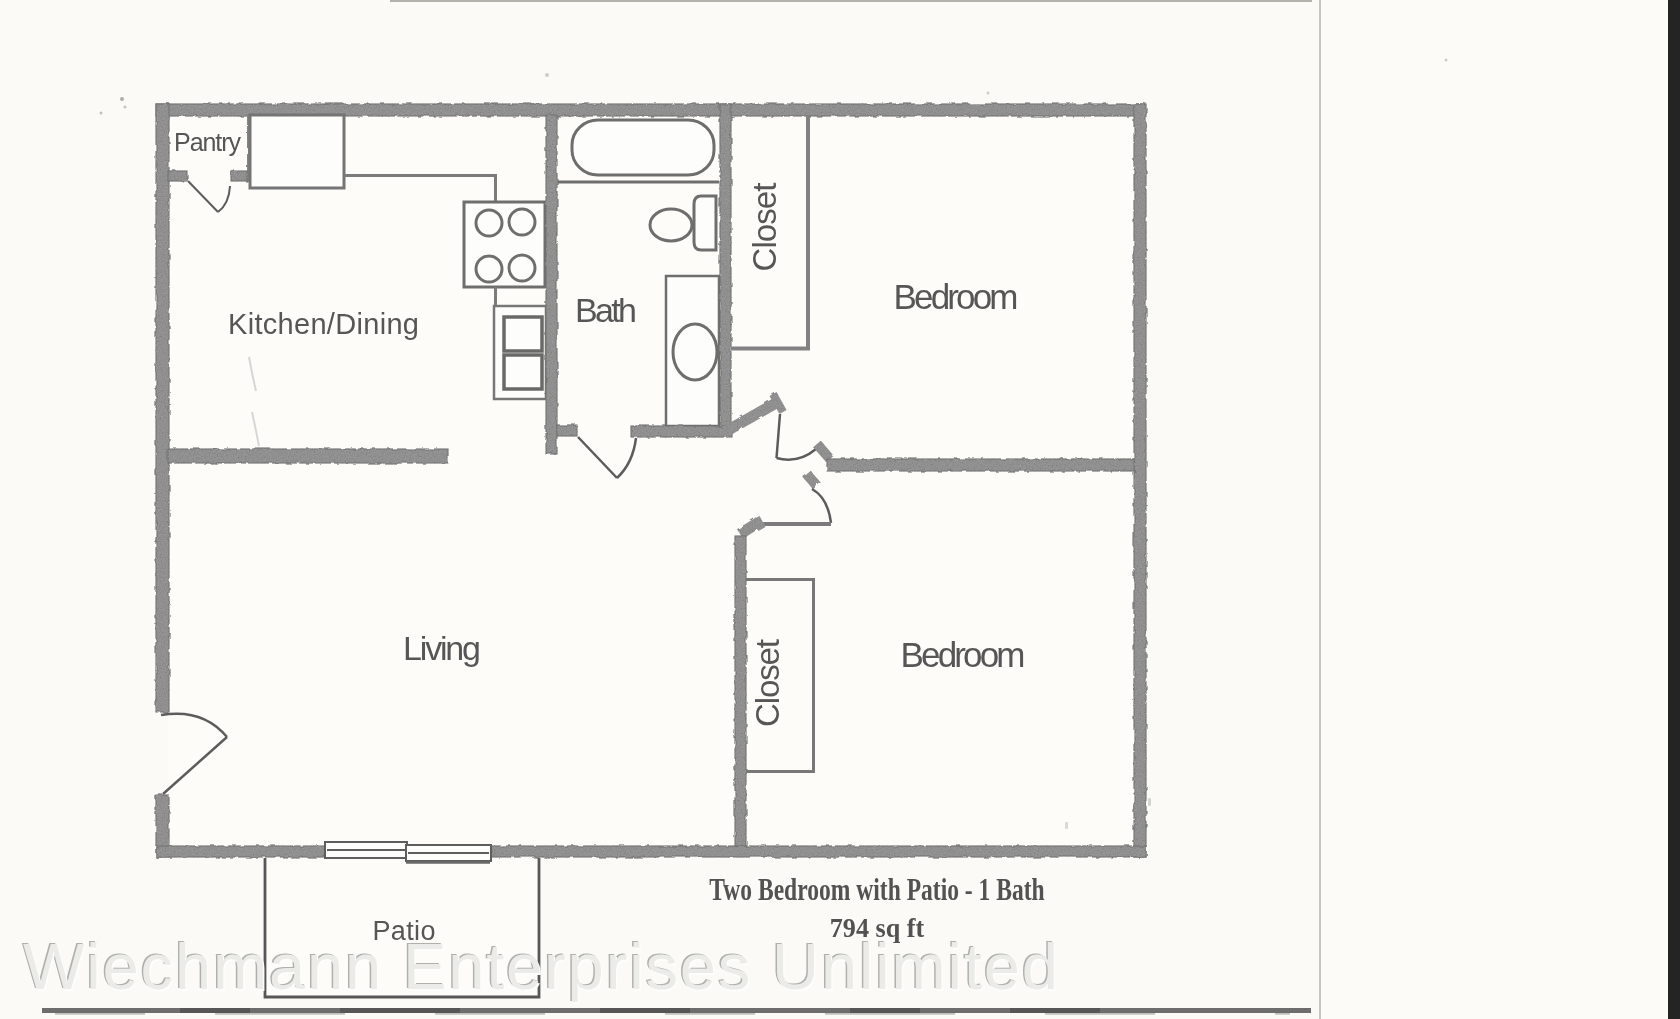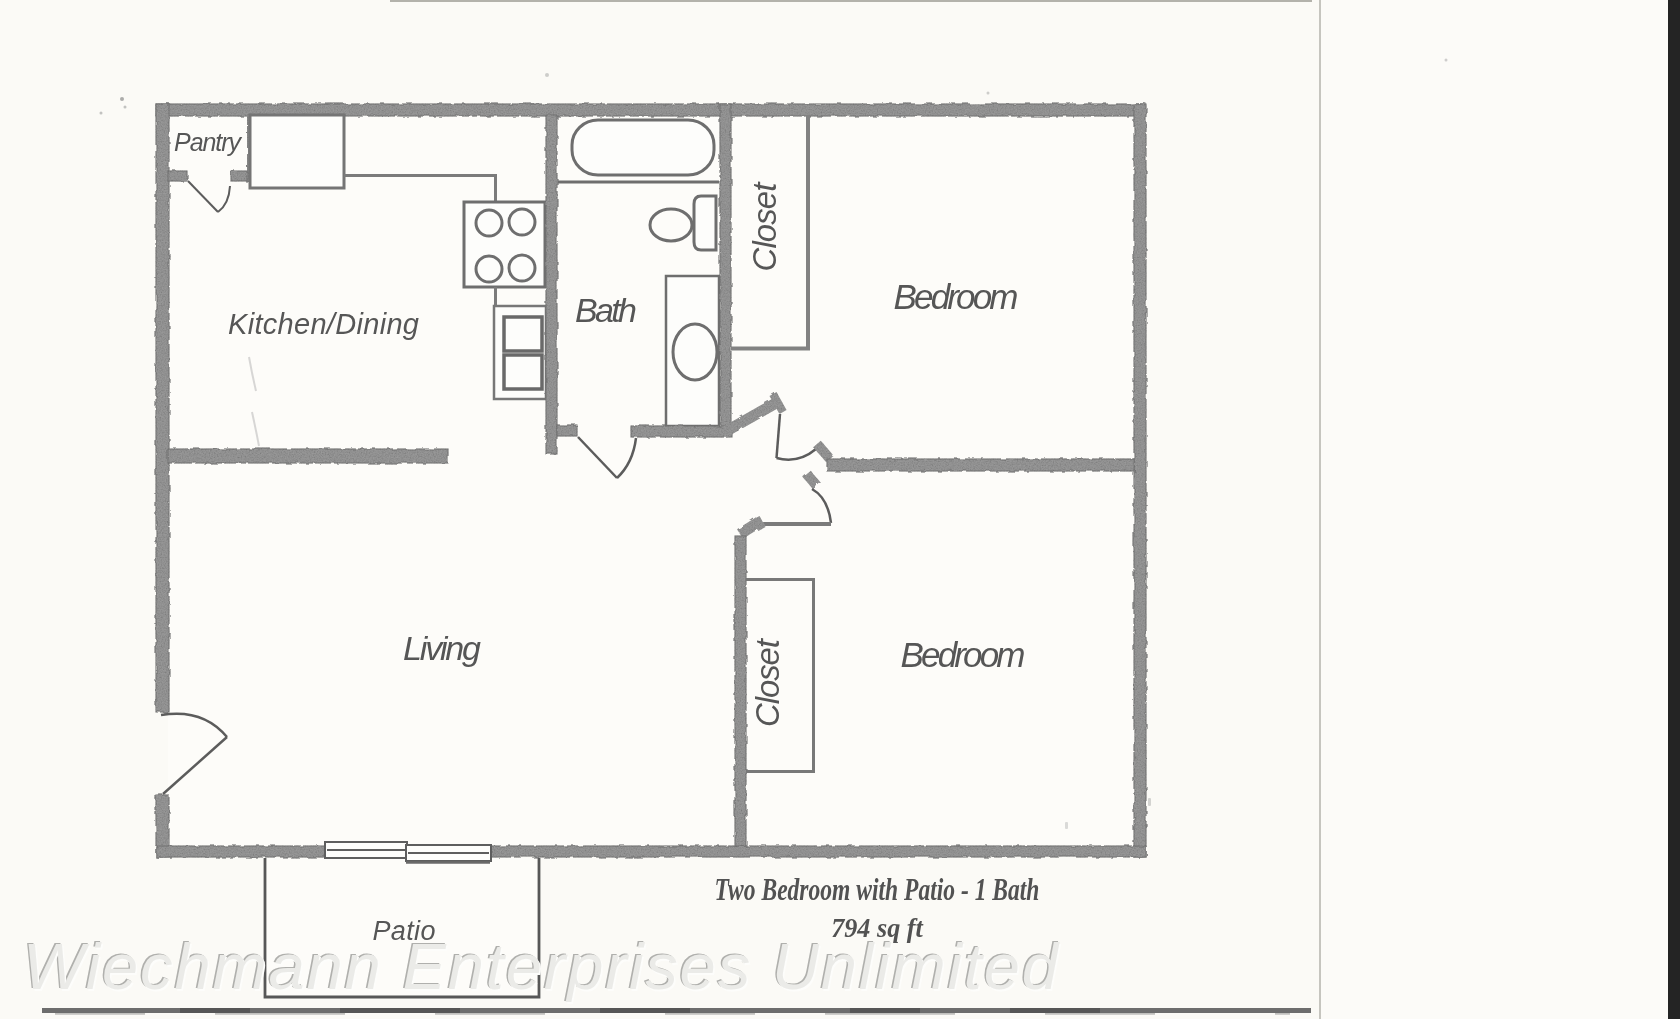--- a/index.html
+++ b/index.html
@@ -1,18 +1,18 @@
 <!DOCTYPE html>
 <html><head>
 <meta charset="utf-8">
 <style>
   html,body{margin:0;padding:0;}
   body{width:1680px;height:1019px;overflow:hidden;background:#fbfaf6;
        font-family:"Liberation Sans", sans-serif;}
-  #page{position:relative;width:1680px;height:784px;font-style:italic;}
+  #page{position:relative;width:1680px;height:784px;}
   svg{display:block;}
   .lbl{fill:#565656;font-family:"Liberation Sans",sans-serif;}
 </style>
 </head>
 <body>
 <div id="page">
 <svg width="1680" height="1019" viewBox="0 0 1680 1019" xmlns="http://www.w3.org/2000/svg">
 <defs>
 <filter id="wallgrain" x="-50%" y="-50%" width="200%" height="200%">
   <feTurbulence type="fractalNoise" baseFrequency="0.13" numOctaves="2" seed="11" result="warp"></feTurbulence>

